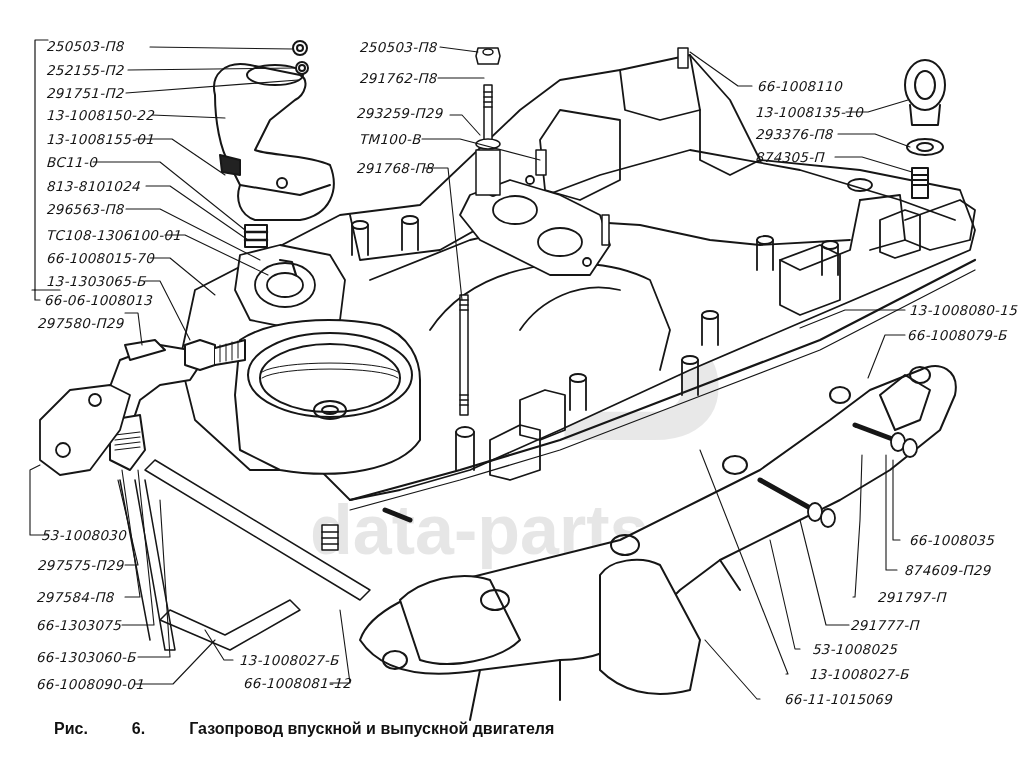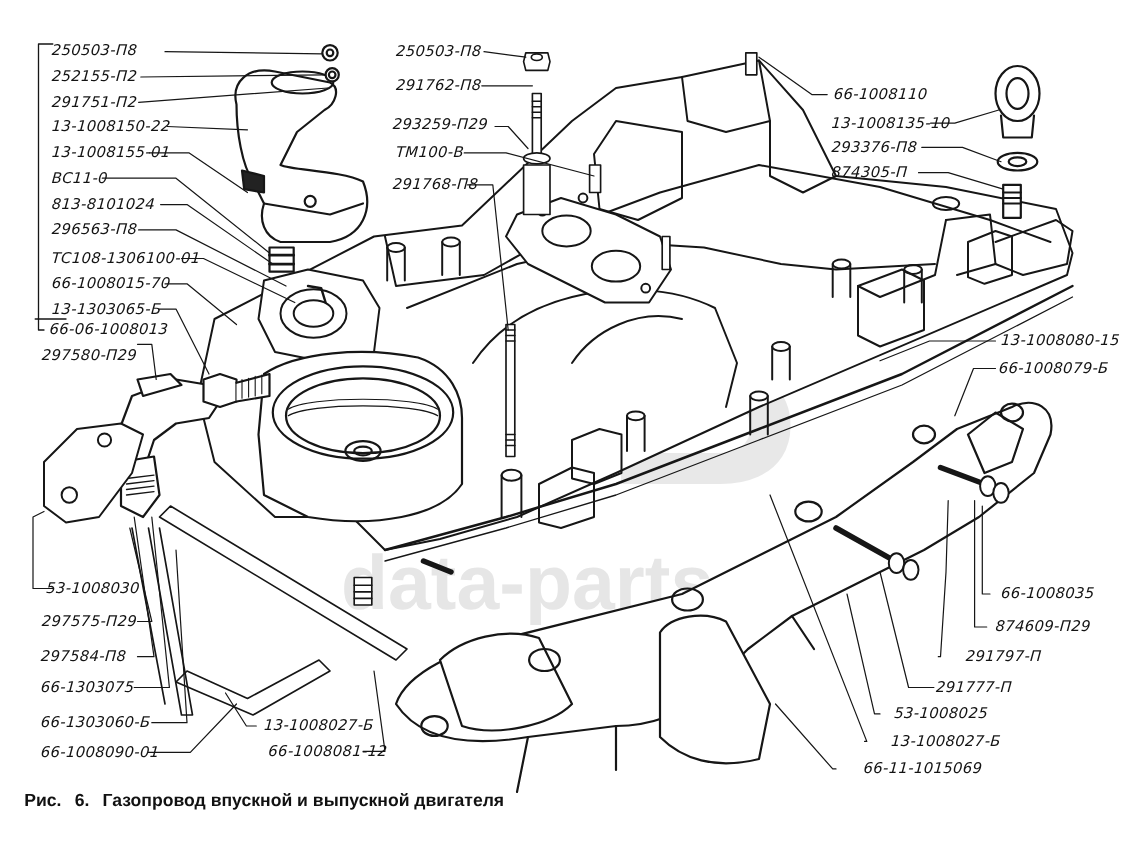--- a/index.html
+++ b/index.html
@@ -1,21 +1,21 @@
 <!DOCTYPE html>
 <html><head>
 <meta charset="utf-8">
 <style>
   html, body { margin:0; padding:0; background:#ffffff; }
   body { width:1027px; height:775px; position:relative; overflow:hidden; font-family:"Liberation Sans", sans-serif; color:#111; }
   #stage { position:absolute; left:0; top:0; width:1027px; height:775px; }
   svg#drawing { position:absolute; left:0; top:0; width:1027px; height:775px; }
   .lbl { position:absolute; font-family:"DejaVu Sans", sans-serif; font-style:italic; font-size:13.5px; letter-spacing:0.3px; color:#141414; white-space:nowrap; line-height:16px; transform:skewX(-4deg); }
   .caption { position:absolute; left:22px; top:720px; font-family:"Liberation Sans", sans-serif; font-weight:bold; font-size:16px; color:#111; white-space:nowrap; }
-  .caption span { margin-right:12px; }
+  .caption span { margin-right:12px;margin-left:32px; }
   .watermark { position:absolute; font-family:"Liberation Sans", sans-serif; font-weight:bold; color:rgba(120,120,120,0.22); white-space:nowrap; }
 </style>
 </head>
 <body>
 
 <div id="stage">
 
   <div class="watermark" style="left:370px;top:210px;font-size:250px;color:rgba(130,130,130,0.18);">ЭБ</div>
   <div class="watermark" style="left:310px;top:490px;font-size:70px;color:rgba(130,130,130,0.2);">data-parts</div>
 

